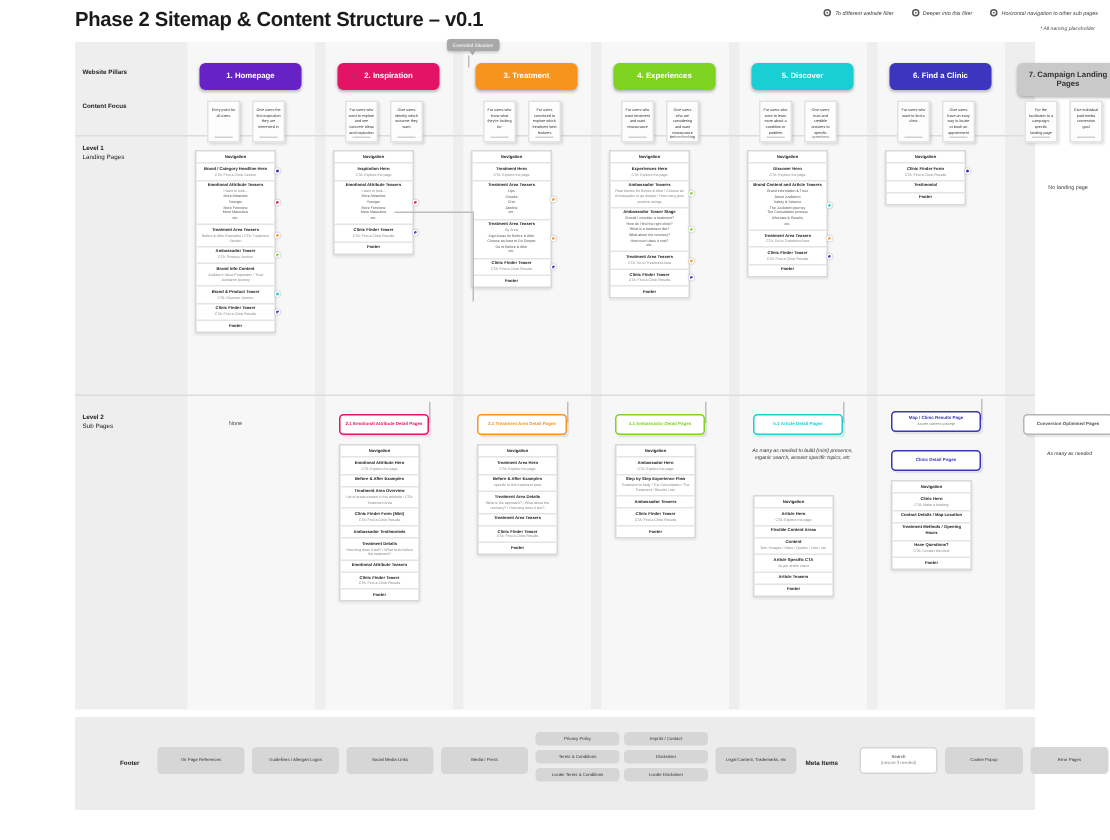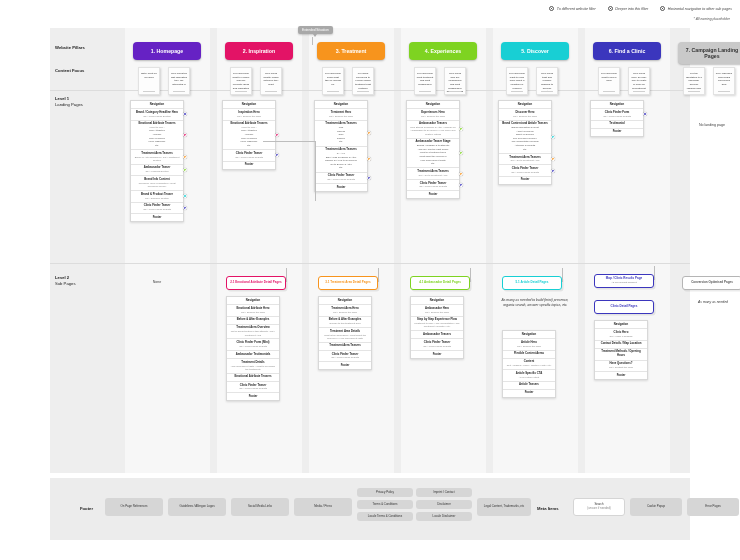--- a/index.html
+++ b/index.html
@@ -61,20 +61,21 @@
   .bottom { position:absolute; left:50px; top:478px; width:640px; height:62px; background:#ececec; }
   .brow-label { position:absolute; font-size:4.2px; font-weight:bold; color:#222; }
   .btn { position:absolute; background:#d6d6d6; border-radius:3px; display:flex; align-items:center; justify-content:center;
          font-size:2.9px; color:#333; text-align:center; line-height:1.35; padding:0 2px; }
   .btn.white { background:#fff; border:.5px solid #d5d5d5; }
 </style>
 </head>
 <body>
 
 <div class="hdr">
+  <div class="title">Phase 2 Sitemap &amp; Content Structure – v0.1</div>
   <div class="legend">
     <div class="lg-item">
       <span class="lg-ic"></span>
       <span class="lg-tx">To different website filter</span>
     </div>
     <div class="lg-item">
       <span class="lg-ic"></span>
       <span class="lg-tx">Deeper into this filter</span>
     </div>
     <div class="lg-item">

